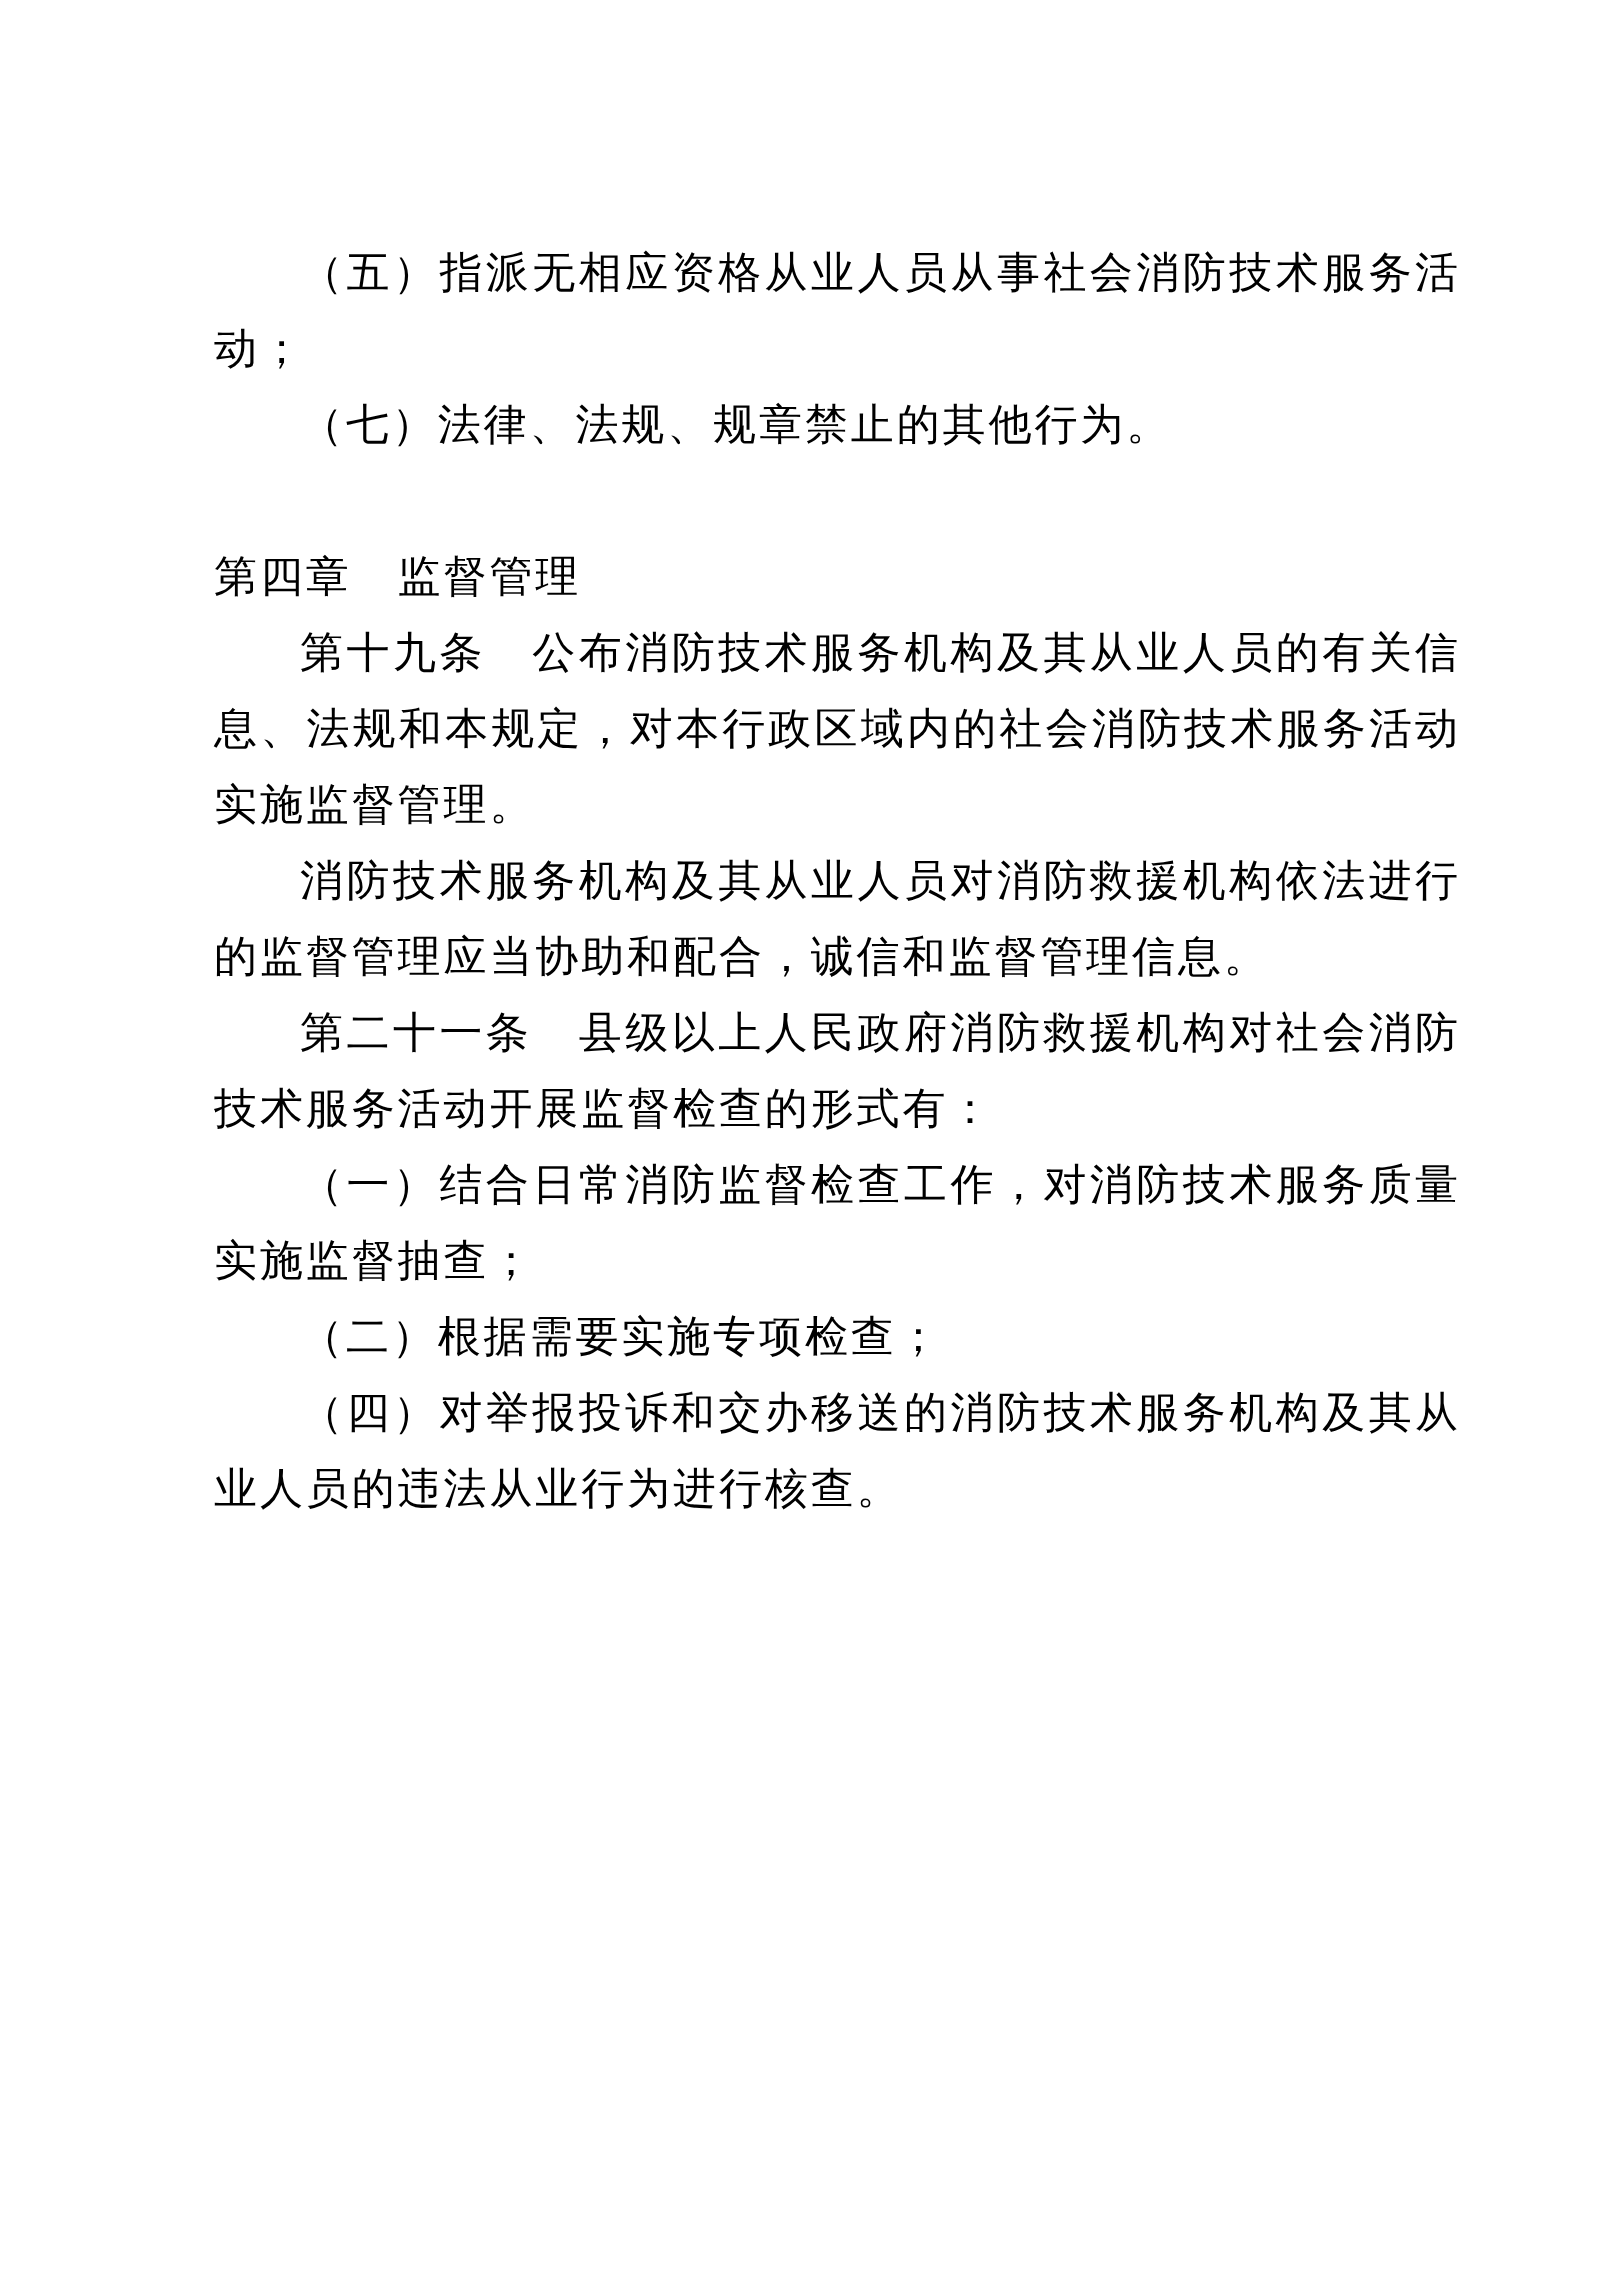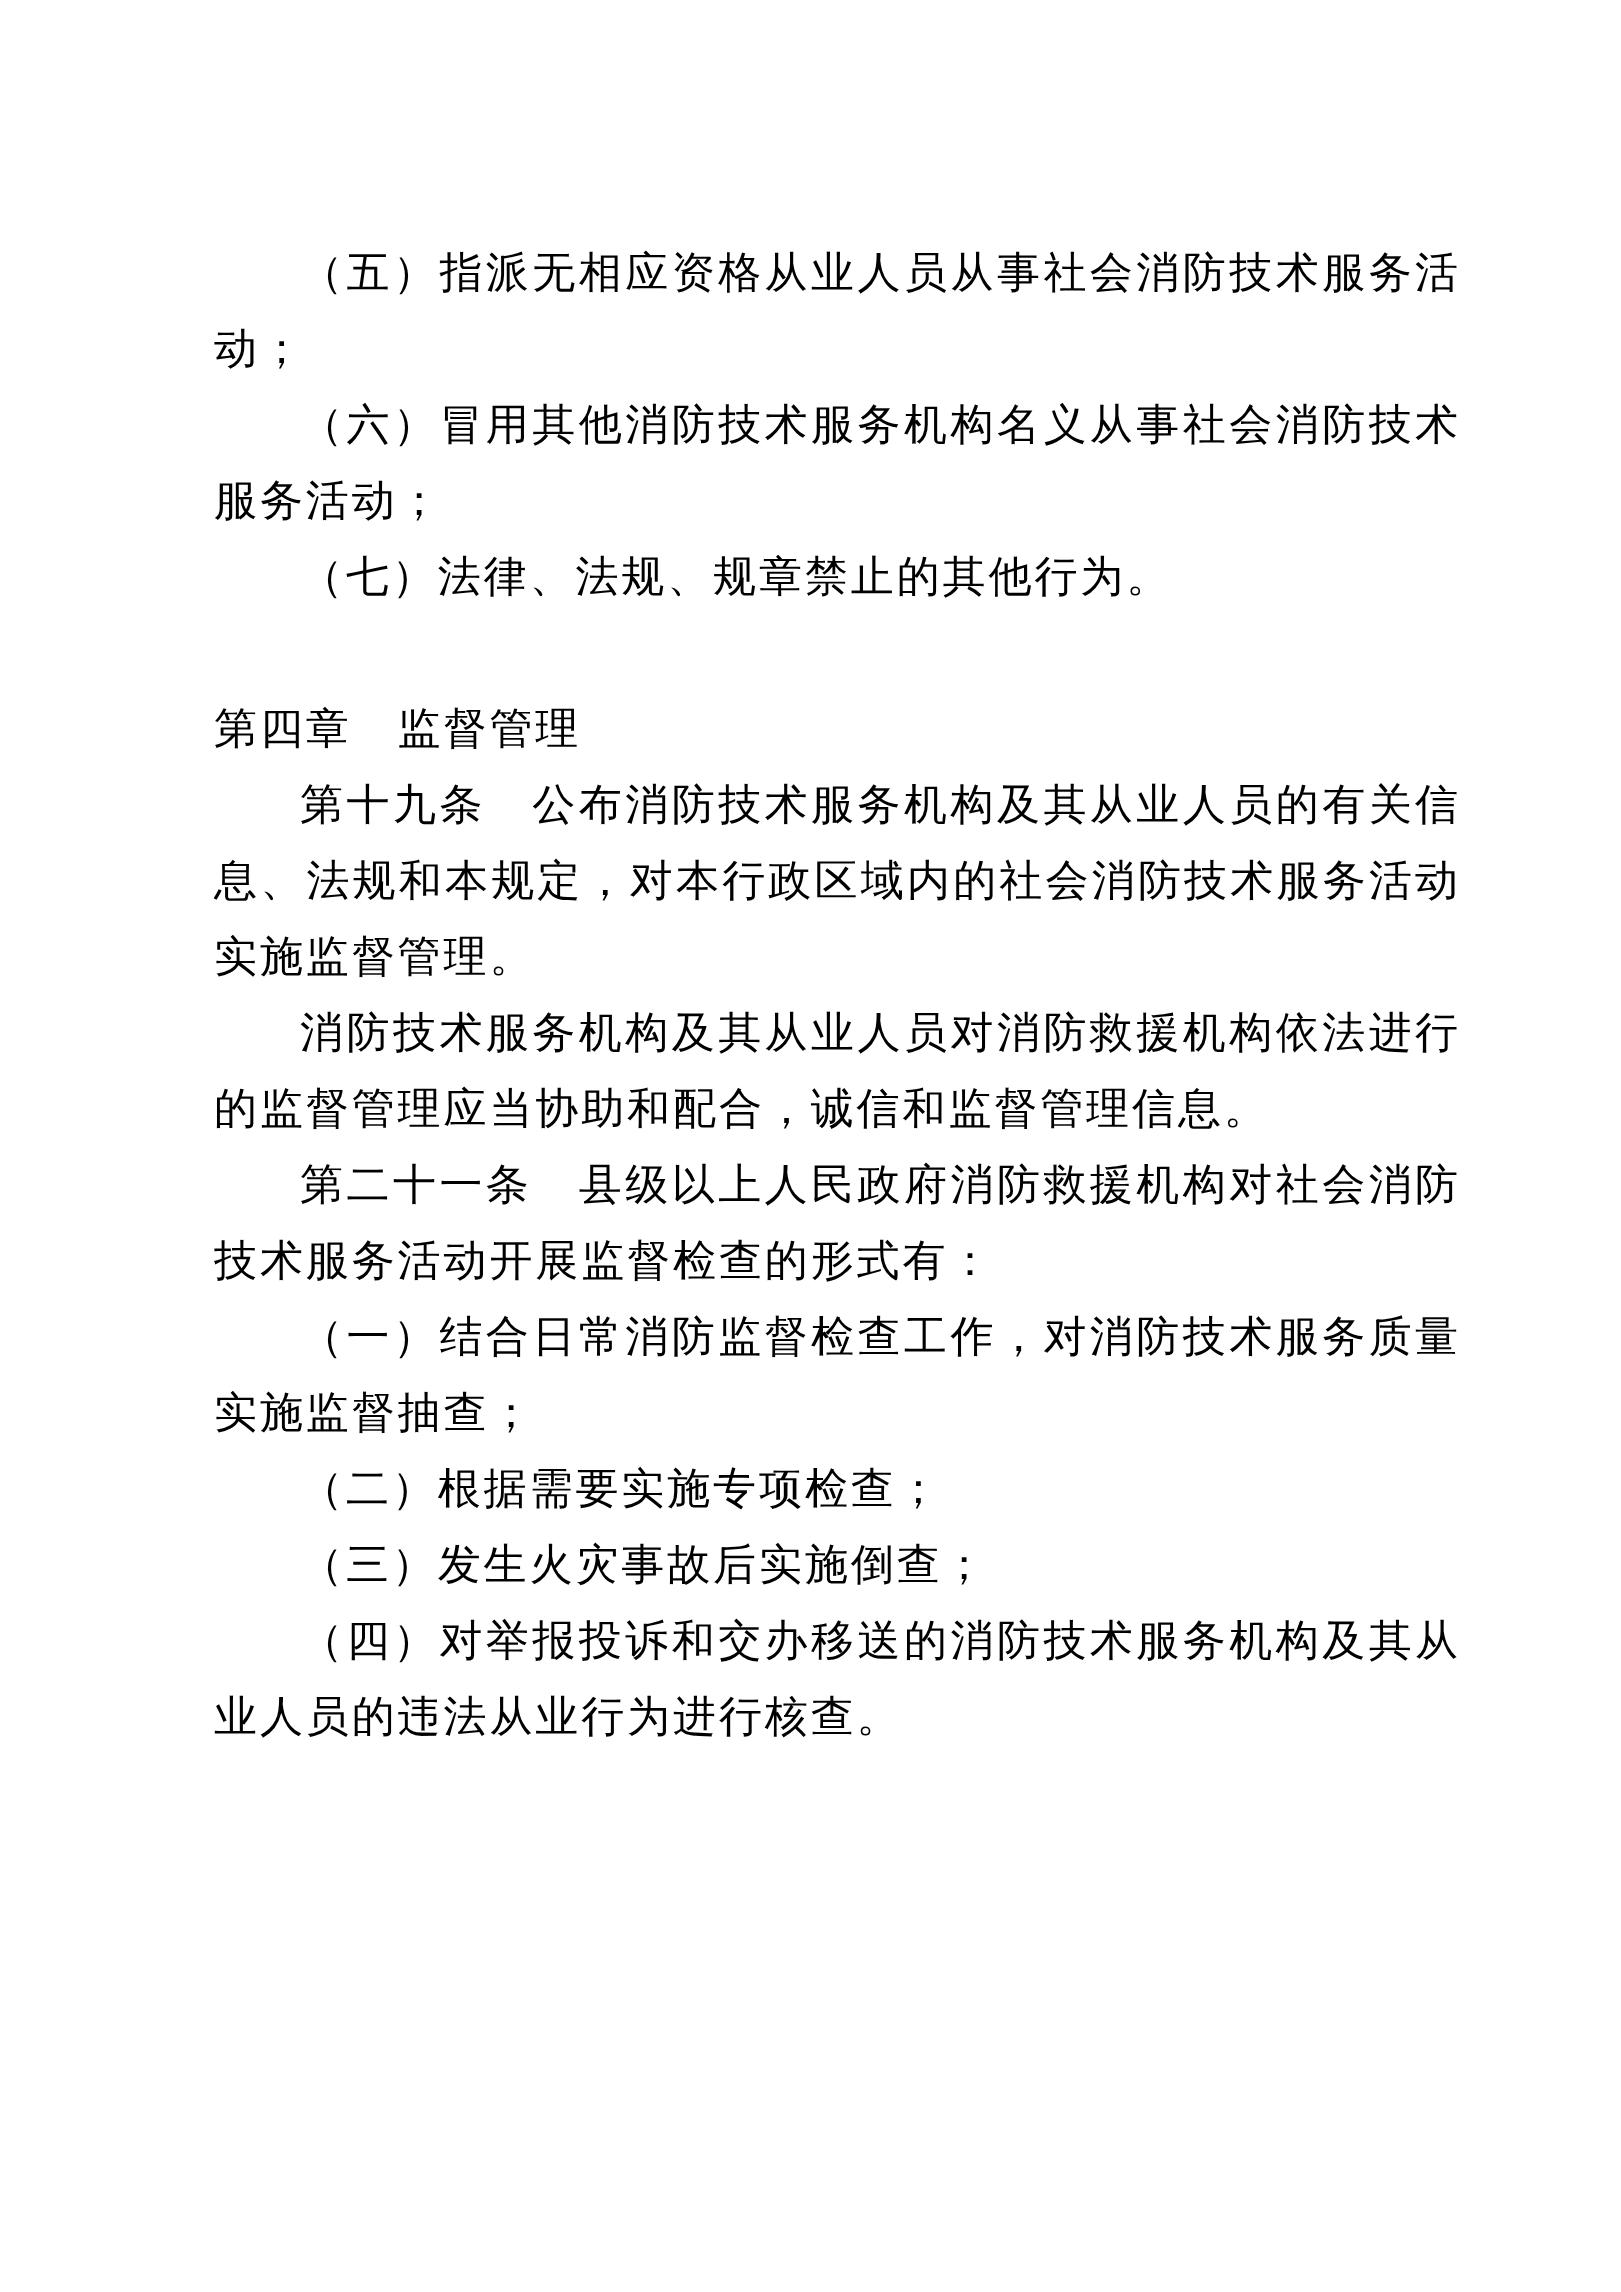--- a/index.html
+++ b/index.html
@@ -36,25 +36,23 @@
     margin-top: 76px; 
   }
 </style>
 </head>
 <body>
 
 <div class="page">
   <div class="content">
 
   <p class="doc-line list-item">（五）指派无相应资格从业人员从事社会消防技术服务活动；</p>
-      <p class="doc-line list-item">（六）冒用其他消防技术服务机构名义从事社会消防技术服务活动；</p>
       <p class="doc-line list-item">（七）法律、法规、规章禁止的其他行为。</p>
       <p class="doc-line chapter-heading">第四章　监督管理</p>
       <p class="doc-line article">第十九条　公布消防技术服务机构及其从业人员的有关信息、法规和本规定，对本行政区域内的社会消防技术服务活动实施监督管理。</p>
       <p class="doc-line paragraph">消防技术服务机构及其从业人员对消防救援机构依法进行的监督管理应当协助和配合，诚信和监督管理信息。</p>
       <p class="doc-line article">第二十一条　县级以上人民政府消防救援机构对社会消防技术服务活动开展监督检查的形式有：</p>
       <p class="doc-line list-item">（一）结合日常消防监督检查工作，对消防技术服务质量实施监督抽查；</p>
       <p class="doc-line list-item">（二）根据需要实施专项检查；</p>
-      <p class="doc-line list-item">（三）发生火灾事故后实施倒查；</p>
       <p class="doc-line list-item">（四）对举报投诉和交办移送的消防技术服务机构及其从业人员的违法从业行为进行核查。</p>
     </div>
 </div>
 
 
 </body></html>

